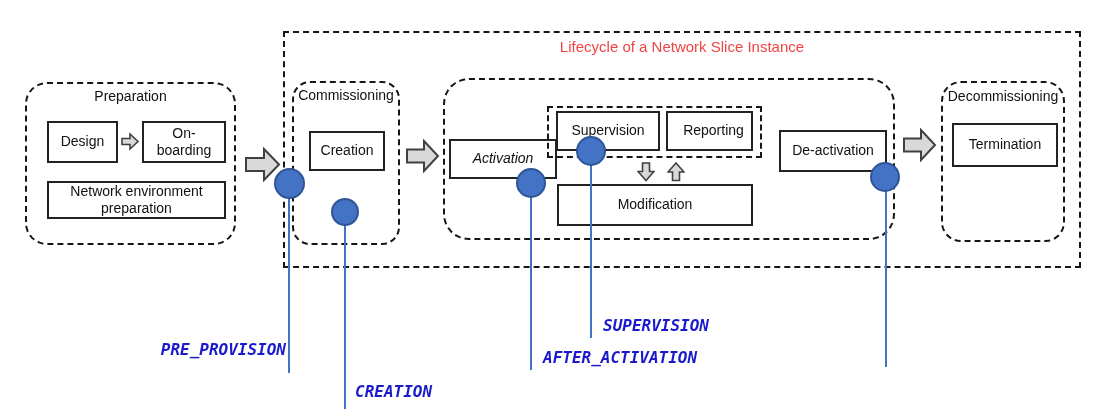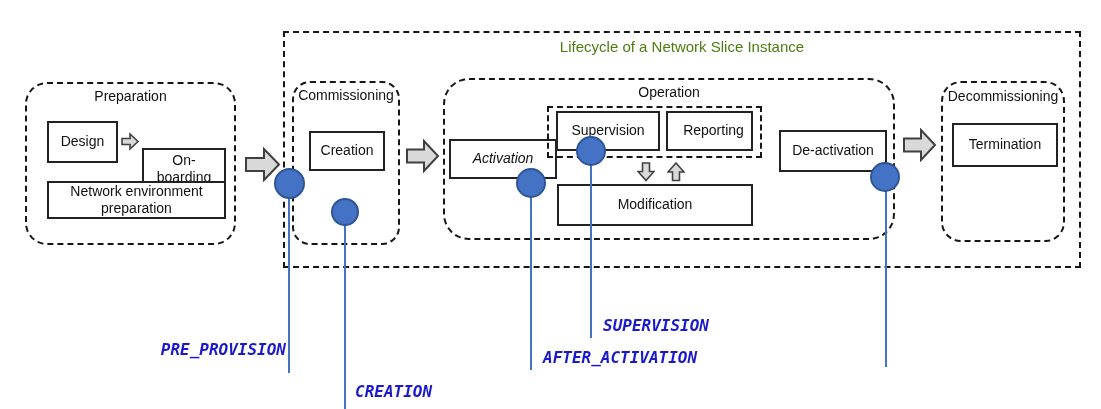--- a/index.html
+++ b/index.html
@@ -17,21 +17,21 @@
   }
   .inner-dashed{
     position:absolute;box-sizing:border-box;
     border:2px dashed #161616;background:transparent;
   }
   .gtitle{
     position:absolute;font-size:14px;text-align:center;white-space:nowrap;
     color:#111;
   }
   .dtitle{
-    position:absolute;font-size:15px;text-align:center;color:#4d7c0f;
+    position:absolute;font-size:15px;text-align:center;color:#ef4444;
   }
   .box{
     position:absolute;box-sizing:border-box;border:2px solid #222;background:#fff;
     display:flex;align-items:center;justify-content:center;
     font-size:14px;text-align:center;line-height:1.25;color:#111;
   }
   .prewrap{white-space:pre-line;}
   .flow-arrow{position:absolute;}
   .marker-line{position:absolute;width:2px;background:#4472C4;z-index:3;}
   .marker-dot{
@@ -51,38 +51,37 @@
 
   <div class="outer-rect" style="left:283px;top:31px;width:798px;height:237px;"></div>
   <div class="dtitle" style="left:283px;top:38px;width:798px;">Lifecycle of a Network Slice Instance</div>
 
   <div class="group" style="left:25px;top:82px;width:211px;height:163px;"></div>
   <div class="gtitle" style="left:25px;top:88px;width:211px;text-align:center;">Preparation</div>
   <div class="box" style="left:47px;top:121px;width:71px;height:42px;text-align:center;">Design</div>
   <svg class="flow-arrow" style="left:121px;top:132px;" width="19" height="19" viewBox="0 0 19 19">
     <polygon points="1,6.5 9,6.5 9,2 17,9.5 9,17 9,12.5 1,12.5" fill="#D9D9D9" stroke="#404040" stroke-width="1.6" stroke-linejoin="miter"></polygon>
   </svg>
-  <div class="box prewrap" style="left:142px;top:121px;width:84px;height:42px;margin-top:27px;">On-
+  <div class="box prewrap" style="left:142px;top:121px;width:84px;height:42px;">On-
 boarding</div>
   <div class="box" style="left:47px;top:181px;width:179px;height:38px;padding:2px 14px;">Network environment preparation</div>
 
   <svg class="flow-arrow" style="left:245px;top:147px;" width="36" height="35" viewBox="0 0 36 35">
     <polygon points="1,11 19,11 19,2 34,17.5 19,33 19,24 1,24" fill="#D9D9D9" stroke="#404040" stroke-width="2" stroke-linejoin="miter"></polygon>
   </svg>
 
   <div class="group" style="left:292px;top:81px;width:108px;height:164px;border-radius:18px;"></div>
   <div class="gtitle" style="left:292px;top:87px;width:108px;">Commissioning</div>
   <div class="box" style="left:309px;top:131px;width:76px;height:40px;">Creation</div>
 
   <svg class="flow-arrow" style="left:406px;top:139px;" width="34" height="34" viewBox="0 0 34 34">
     <polygon points="1,10.5 18,10.5 18,2 32,17 18,32 18,23.5 1,23.5" fill="#D9D9D9" stroke="#404040" stroke-width="2" stroke-linejoin="miter"></polygon>
   </svg>
 
   <div class="group" style="left:443px;top:78px;width:452px;height:162px;border-radius:26px;"></div>
-  <div class="gtitle" style="left:443px;top:84px;width:452px;">Operation</div>
   <div class="box" style="left:449px;top:139px;width:108px;height:40px;font-style:italic;">Activation</div>
   <div class="inner-dashed" style="left:547px;top:106px;width:215px;height:52px;"></div>
   <div class="box" style="left:556px;top:111px;width:104px;height:40px;">Supervision</div>
   <div class="box" style="left:666px;top:111px;width:87px;height:40px;padding-left:8px;">Reporting</div>
   <svg class="flow-arrow" style="left:637px;top:162px;" width="18" height="20" viewBox="0 0 18 20">
     <polygon points="5.5,1 12.5,1 12.5,9.5 17,9.5 9,18.5 1,9.5 5.5,9.5" fill="#D9D9D9" stroke="#404040" stroke-width="1.6" stroke-linejoin="miter"></polygon>
   </svg>
   <svg class="flow-arrow" style="left:667px;top:162px;" width="18" height="20" viewBox="0 0 18 20">
     <polygon points="9,1 17,10 12.5,10 12.5,18.5 5.5,18.5 5.5,10 1,10" fill="#D9D9D9" stroke="#404040" stroke-width="1.6" stroke-linejoin="miter"></polygon>
   </svg>

